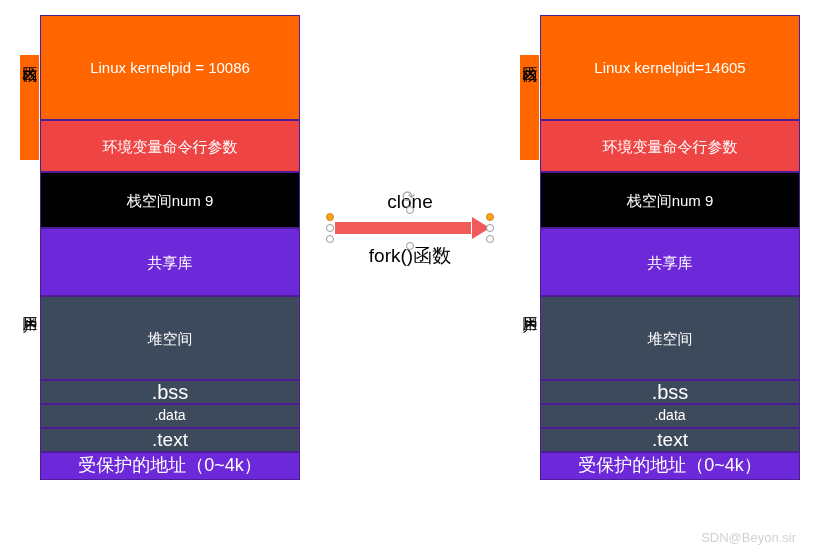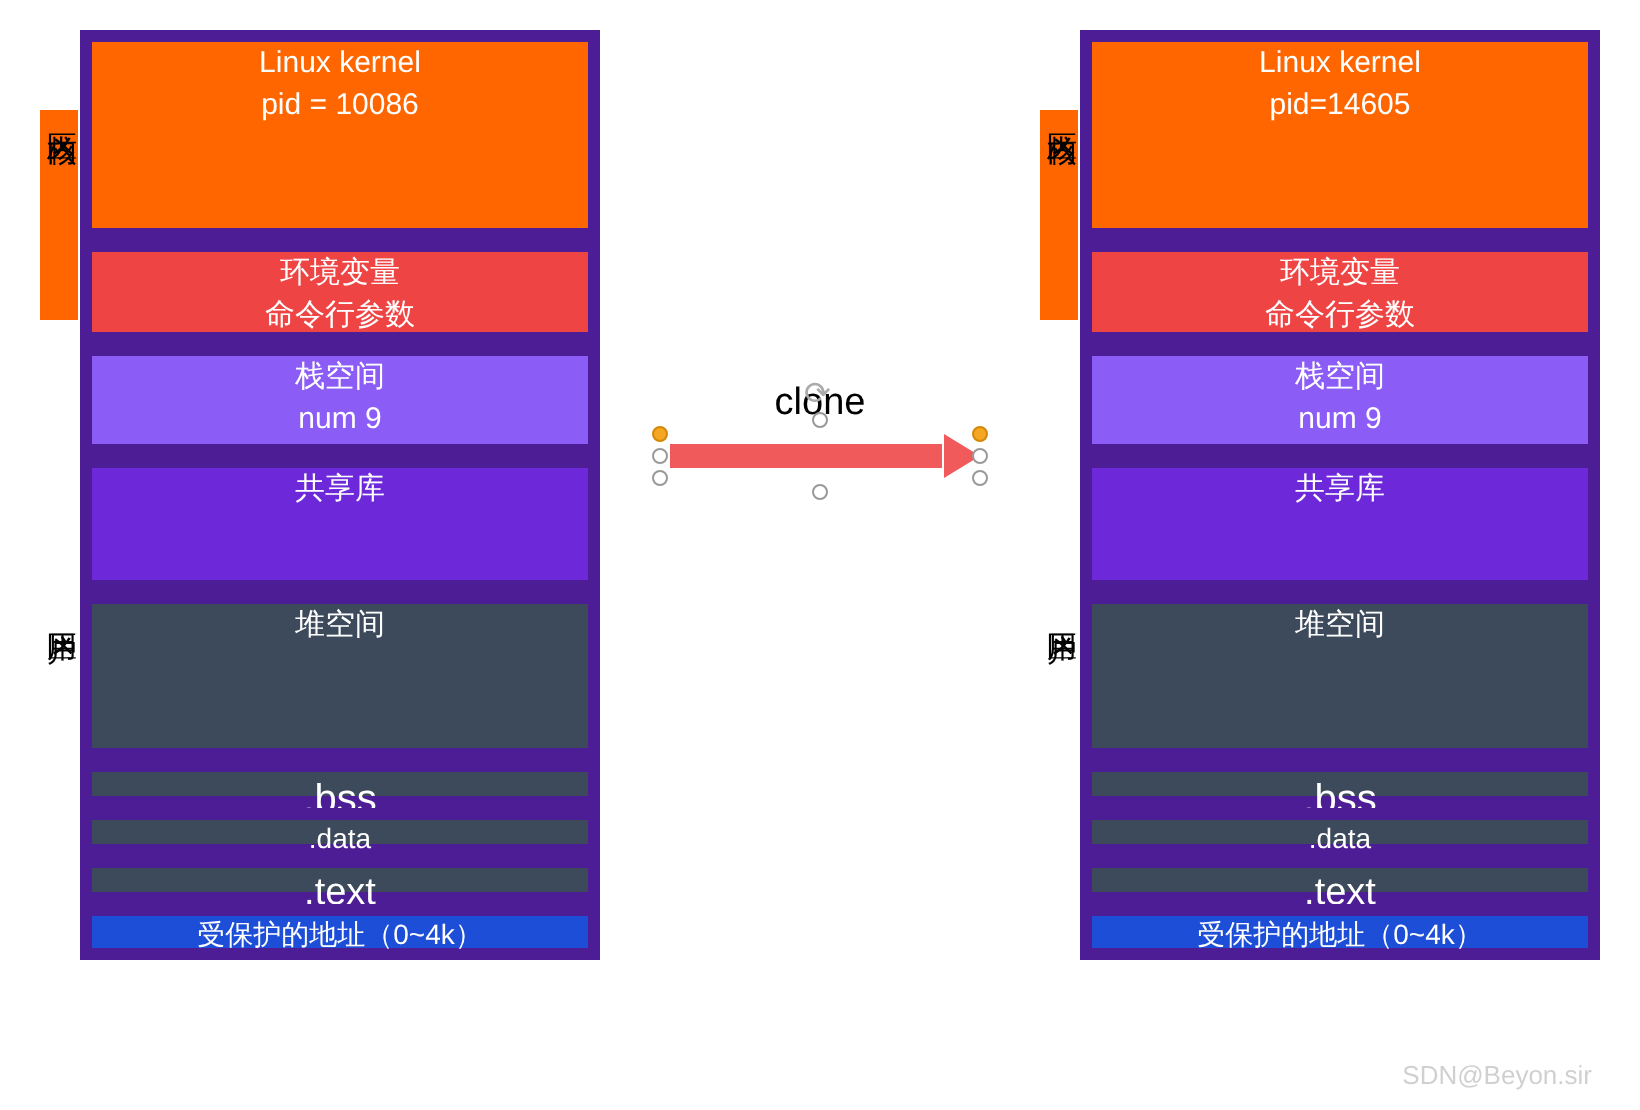--- a/index.html
+++ b/index.html
@@ -4,30 +4,30 @@
 <style>
   *{box-sizing:border-box;margin:0;padding:0}
   body{width:820px;height:555px;background:#fff;font-family:Arial,"Microsoft YaHei",sans-serif;position:relative}
   .diagram{display:flex;justify-content:space-between;padding:15px 20px 5px;height:100%}
   .col{display:flex;width:280px}
   .vlabels{width:20px;position:relative}
   .vlbl{writing-mode:vertical-rl;text-orientation:upright;color:#000;font-size:15px;position:absolute;left:0}
   .vlbl.kernel{top:40px}
   .vlbl.user{top:290px}
   .stack{flex:1;display:flex;flex-direction:column}
-  .seg{border:6px solid #4c1d95;color:#fff;text-align:center;display:flex;flex-direction:column;justify-content:flex-start;align-items:center;font-size:15px;line-height:1.4}
+  .seg{border:1px solid #4c1d95;color:#fff;text-align:center;display:flex;flex-direction:row;justify-content:center;align-items:center;font-size:15px;line-height:1.4}
   .kernel{background:#ff6600;height:105px}
   .env{background:#ef4444;height:52px}
-  .stackseg{background:#8b5cf6;height:56px}
+  .stackseg{background:#000000;height:56px}
   .shared{background:#6d28d9;height:68px}
   .heap{background:#3d4a5c;height:84px}
   .bss{background:#3d4a5c;height:24px;font-size:20px}
   .data{background:#3d4a5c;height:24px;font-size:14px}
   .text{background:#3d4a5c;height:24px;font-size:19px}
-  .prot{background:#1d4ed8;height:28px;font-size:14px}
+  .prot{background:#6d28d9;height:28px;font-size:18px}
   .middle{flex:1;position:relative;display:flex;flex-direction:column;align-items:center;justify-content:center}
   .center-group{position:absolute;top:176px;left:0;right:0;display:flex;flex-direction:column;align-items:center}
   .clone-lbl{color:#000;font-size:19px;margin-bottom:4px}
   .fork-lbl{color:#000;font-size:19px;margin-top:4px}
   .arrow-wrap{position:relative;width:160px;height:22px}
   .arrow-body{position:absolute;left:4px;right:18px;top:4px;bottom:4px;background:#f05a5a;border:1px solid #fff}
   .arrow-head{position:absolute;right:0;top:0;width:0;height:0;border-top:11px solid transparent;border-bottom:11px solid transparent;border-left:18px solid #f05a5a}
   .handle{position:absolute;width:8px;height:8px;border:1px solid #999;background:#fff;border-radius:50%}
   .h-tl{left:-4px;top:-4px;background:#f5a623;border-color:#d48806}
   .h-tr{right:-4px;top:-4px;background:#f5a623;border-color:#d48806}
@@ -85,20 +85,21 @@
         <div class="arrow-head"></div>
         <span class="handle h-tl"></span>
         <span class="handle h-tr"></span>
         <span class="handle h-bl"></span>
         <span class="handle h-br"></span>
         <span class="handle h-t"></span>
         <span class="handle h-b"></span>
         <span class="handle h-l"></span>
         <span class="handle h-r"></span>
       </div>
+      <div class="fork-lbl">fork()函数</div>
     </div>
   </div>
 
   <div class="col">
     <div class="vlabels">
       <div class="vlbl kernel">内核区</div>
       <div class="vlbl user">用户区</div>
     </div>
     <div class="stack">
       <div class="seg kernel">

